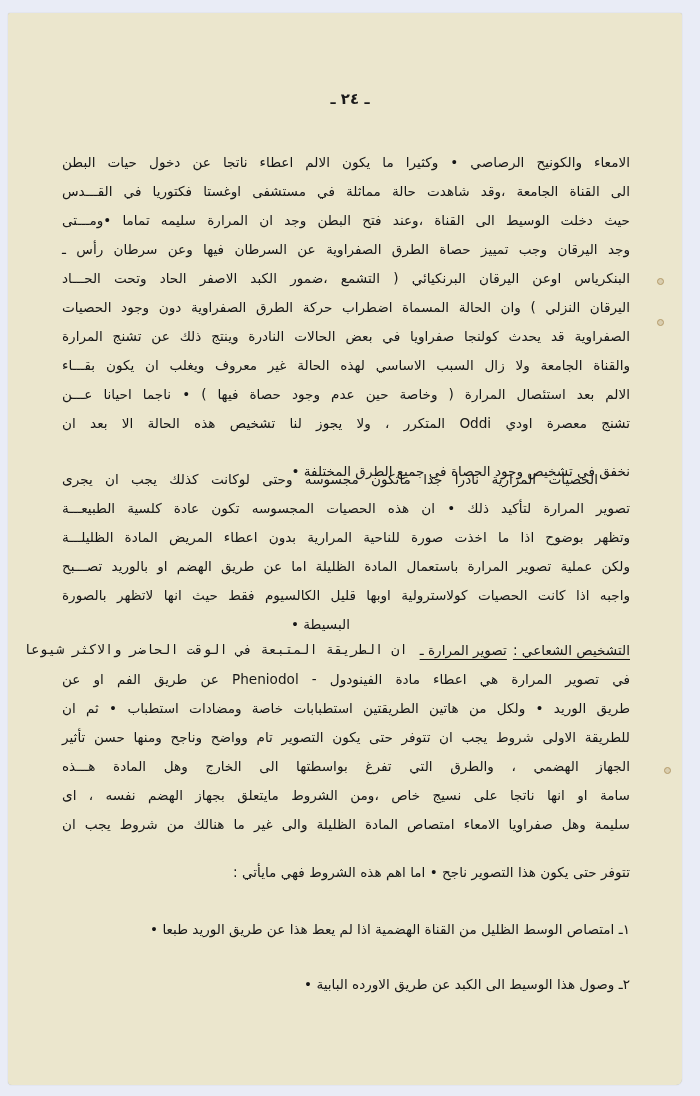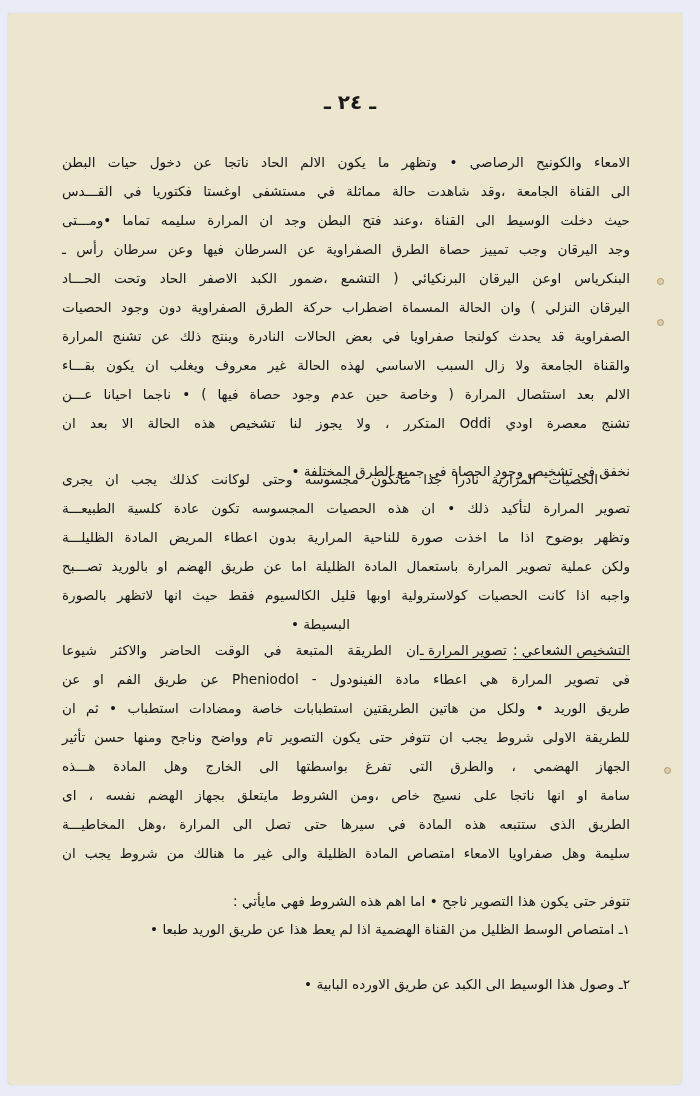--- a/index.html
+++ b/index.html
@@ -14,21 +14,21 @@
     left:8px; top:13px;
     width:674px; height:1072px;
     background:#ebe6cd;
     border-radius:2px 2px 6px 4px;
     box-shadow: 0 0 1px rgba(0,0,0,0.25);
   }
   .page-number {
     position:absolute;
     top:90px; left:0; width:700px;
     text-align:center;
-    font-size:20px; font-weight:bold;
+    font-size:15px; font-weight:bold;
     color:#1a1a1a;
     direction:rtl;
   }
   .text-block {
     position:absolute;
     left:62px; width:568px;
     direction:rtl;
     color:#161616;
     font-size:13.6px;
   }
@@ -54,21 +54,21 @@
 
 <div class="page"></div>
 
 <div class="hole" style="left:657px; top:278px;"></div>
 <div class="hole" style="left:657px; top:319px;"></div>
 <div class="hole" style="left:664px; top:767px;"></div>
 
 <div class="page-number">ـ ٢٤ ـ</div>
 
 <div class="text-block" style="top:148px;">
-  <div class="line">الامعاء والكونيح الرصاصي • وتظهر ما يكون الالم الحاد ناتجا عن دخول حيات البطن</div>
+  <div class="line">الامعاء والكونيح الرصاصي • وكثيرا ما يكون الالم اعطاء ناتجا عن دخول حيات البطن</div>
   <div class="line">الى القناة الجامعة ،وقد شاهدت حالة مماثلة في مستشفى اوغستا فكتوريا في القـــدس</div>
   <div class="line">حيث دخلت الوسيط الى القناة ،وعند فتح البطن وجد ان المرارة سليمه تماما •ومـــتى</div>
   <div class="line">وجد اليرقان وجب تمييز حصاة الطرق الصفراوية عن السرطان فيها وعن سرطان رأس ـ</div>
   <div class="line">البنكرياس اوعن اليرقان البرنكيائي ( التشمع ،ضمور الكبد الاصفر الحاد وتحت الحـــاد</div>
   <div class="line">اليرقان النزلي ) وان الحالة المسماة اضطراب حركة الطرق الصفراوية دون وجود الحصيات</div>
   <div class="line">الصفراوية قد يحدث كولنجا صفراويا في بعض الحالات النادرة وينتج ذلك عن تشنج المرارة</div>
   <div class="line">والقناة الجامعة ولا زال السبب الاساسي لهذه الحالة غير معروف ويغلب ان يكون بقـــاء</div>
   <div class="line">الالم بعد استئصال المرارة ( وخاصة حين عدم وجود حصاة فيها ) • ناجما احيانا عـــن</div>
   <div class="line">تشنج معصرة اودي Oddi المتكرر ، ولا يجوز لنا تشخيص هذه الحالة الا بعد ان</div>
   <div class="line last">نخفق في تشخيص وجود الحصاة في جميع الطرق المختلفة •</div>
@@ -80,28 +80,27 @@
   <div class="line">وتظهر بوضوح اذا ما اخذت صورة للناحية المرارية بدون اعطاء المريض المادة الظليلـــة</div>
   <div class="line">ولكن عملية تصوير المرارة باستعمال المادة الظليلة اما عن طريق الهضم او بالوريد تصـــبح</div>
   <div class="line">واجبه اذا كانت الحصيات كولاسترولية اوبها قليل الكالسيوم فقط حيث انها لاتظهر بالصورة</div>
   <div class="line short">البسيطة •</div>
 </div>
 
 <div class="text-block" style="top:636px;">
   <div class="line" style="display:flex; justify-content:space-between; text-align-last:auto;">
     <span class="u">التشخيص الشعاعي :</span>
     <span class="u" style="margin-right:6px;">تصوير المرارة ـ</span>
-    <span style="flex:1; text-align:justify; text-align-last:justify; margin-right:0;">ان الطريقة المتبعة في الوقت الحاضر والاكثر شيوعا</span>
+    <span style="flex:1; text-align:justify; text-align-last:justify; margin-right:12px;font-family:Liberation Mono, monospace;">ان الطريقة المتبعة في الوقت الحاضر والاكثر شيوعا</span>
   </div>
   <div class="line">في تصوير المرارة هي اعطاء مادة الفينودول - Pheniodol عن طريق الفم او عن</div>
   <div class="line">طريق الوريد • ولكل من هاتين الطريقتين استطبابات خاصة ومضادات استطباب • ثم ان</div>
   <div class="line">للطريقة الاولى شروط يجب ان تتوفر حتى يكون التصوير تام وواضح وناجح ومنها حسن تأثير</div>
   <div class="line">الجهاز الهضمي ، والطرق التي تفرغ بواسطتها الى الخارج وهل المادة هـــذه</div>
   <div class="line">سامة او انها ناتجا على نسيج خاص ،ومن الشروط مايتعلق بجهاز الهضم نفسه ، اى</div>
-  <div class="line">الطريق الذى ستتبعه هذه المادة في سيرها حتى تصل الى المرارة ،وهل المخاطيـــة</div>
   <div class="line">سليمة وهل صفراويا الامعاء امتصاص المادة الظليلة والى غير ما هنالك من شروط يجب ان</div>
   <div class="line last">تتوفر حتى يكون هذا التصوير ناجح • اما اهم هذه الشروط فهي مايأتي :</div>
 </div>
 
 <div class="text-block" style="top:896px;">
   <div class="line last" style="height:36px;">١ـ امتصاص الوسط الظليل من القناة الهضمية اذا لم يعط هذا عن طريق الوريد طبعا •</div>
   <div class="line last">٢ـ وصول هذا الوسيط الى الكبد عن طريق الاورده البابية •</div>
 </div>
 
 </body></html>

